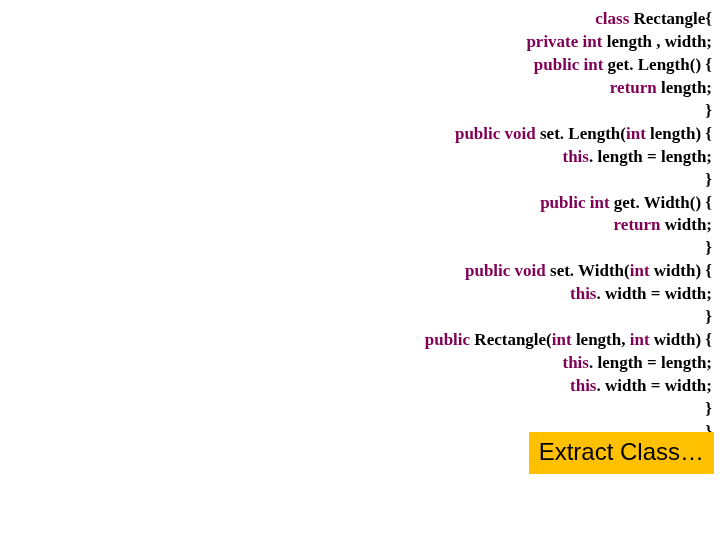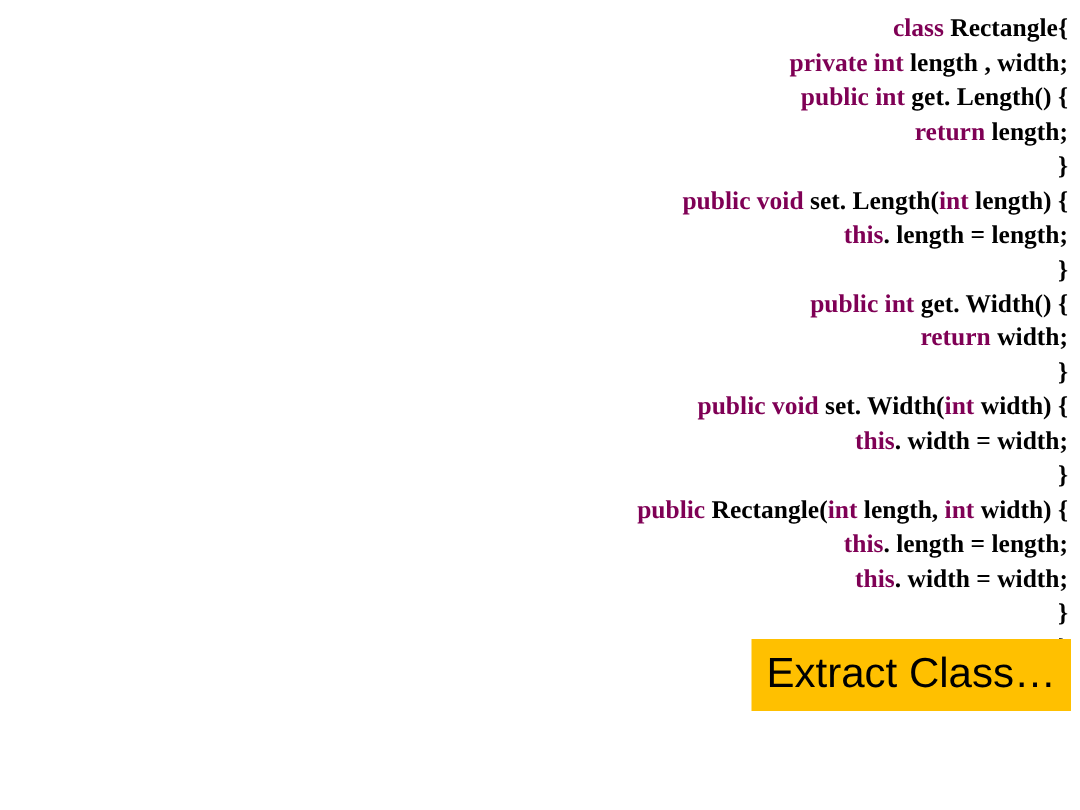--- a/index.html
+++ b/index.html
@@ -24,21 +24,21 @@
   .kw   { color: #7f0055; } 
   .id   { color: #000000; } 
   .callout {
     position: absolute;
     right: 6px;
     bottom: 66px;
     background: #ffc000;
     color: #000;
     font-family: Arial, Helvetica, sans-serif;
     font-weight: normal;
-    font-size: 28px;
+    font-size: 24px;
     padding: 4px 10px 6px 10px;
   }
 </style>
 </head>
 <body>
 
 <pre><span class="kw">class</span> <span class="id">Rectangle</span><span class="id">{</span>
        <span class="kw">private</span> <span class="kw">int</span> <span class="id">length , width;</span>
        <span class="kw">public</span> <span class="kw">int</span> <span class="id">get. Length() {</span>
               <span class="kw">return</span> <span class="id">length;</span>

